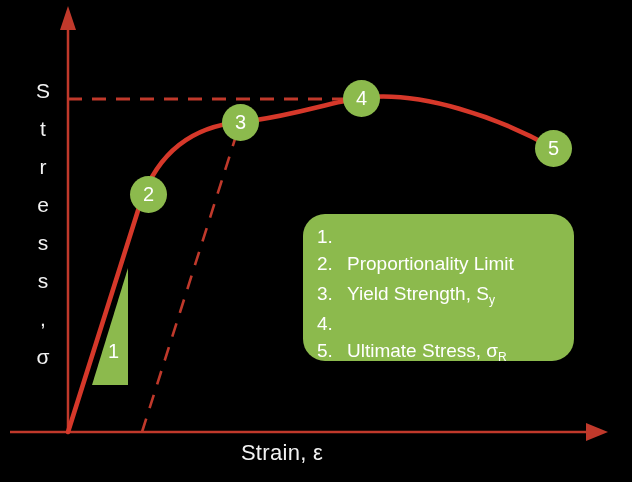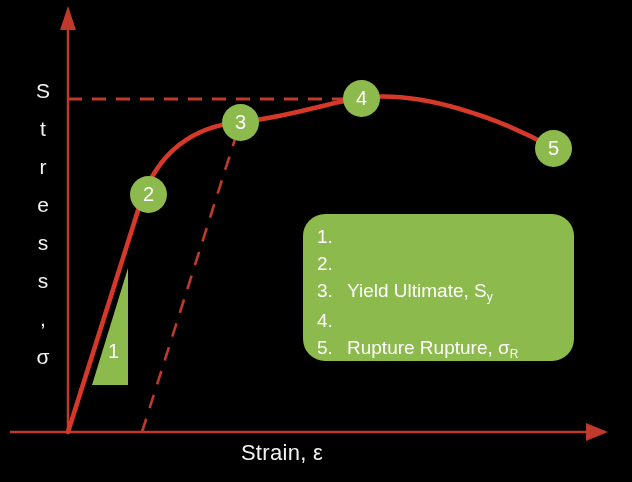--- a/index.html
+++ b/index.html
@@ -169,27 +169,28 @@
   <div class="marker" style="left:535px; top:130px;">
     <span>5</span>
   </div>
 
   <div id="legend-box">
     <div class="legend-row">
       <span class="legend-num">1.</span>
     </div>
     <div class="legend-row">
       <span class="legend-num">2.</span>
+      <span class="legend-text"><span>Proportionality Limit</span><sub></sub></span>
     </div>
     <div class="legend-row">
       <span class="legend-num">3.</span>
-      <span class="legend-text"><span>Yield Ultimate, S</span><sub>y</sub></span>
+      <span class="legend-text"><span>Yield Strength, S</span><sub>y</sub></span>
     </div>
     <div class="legend-row">
       <span class="legend-num">4.</span>
     </div>
     <div class="legend-row">
       <span class="legend-num">5.</span>
-      <span class="legend-text"><span>Rupture Rupture, σ</span><sub>R</sub></span>
+      <span class="legend-text"><span>Ultimate Stress, σ</span><sub>R</sub></span>
     </div>
   </div>
 
 </div>
 
 </body></html>

